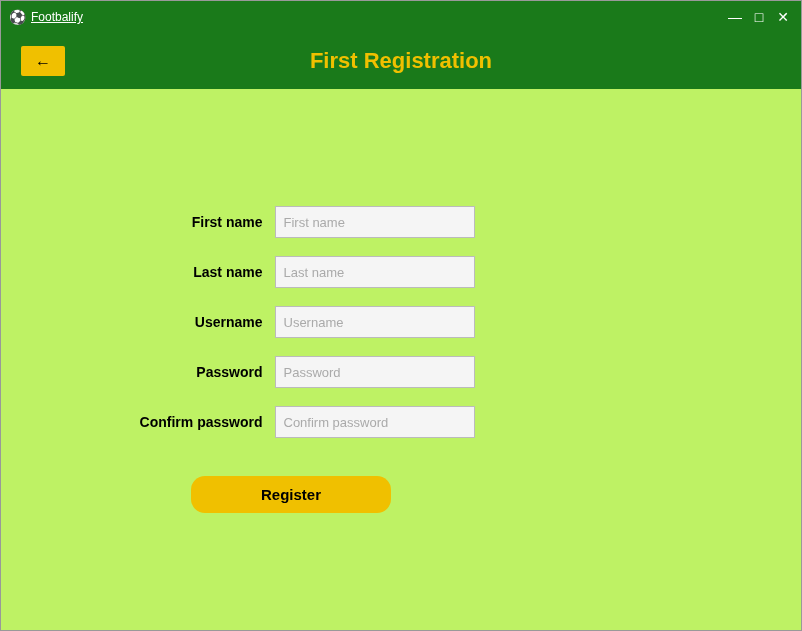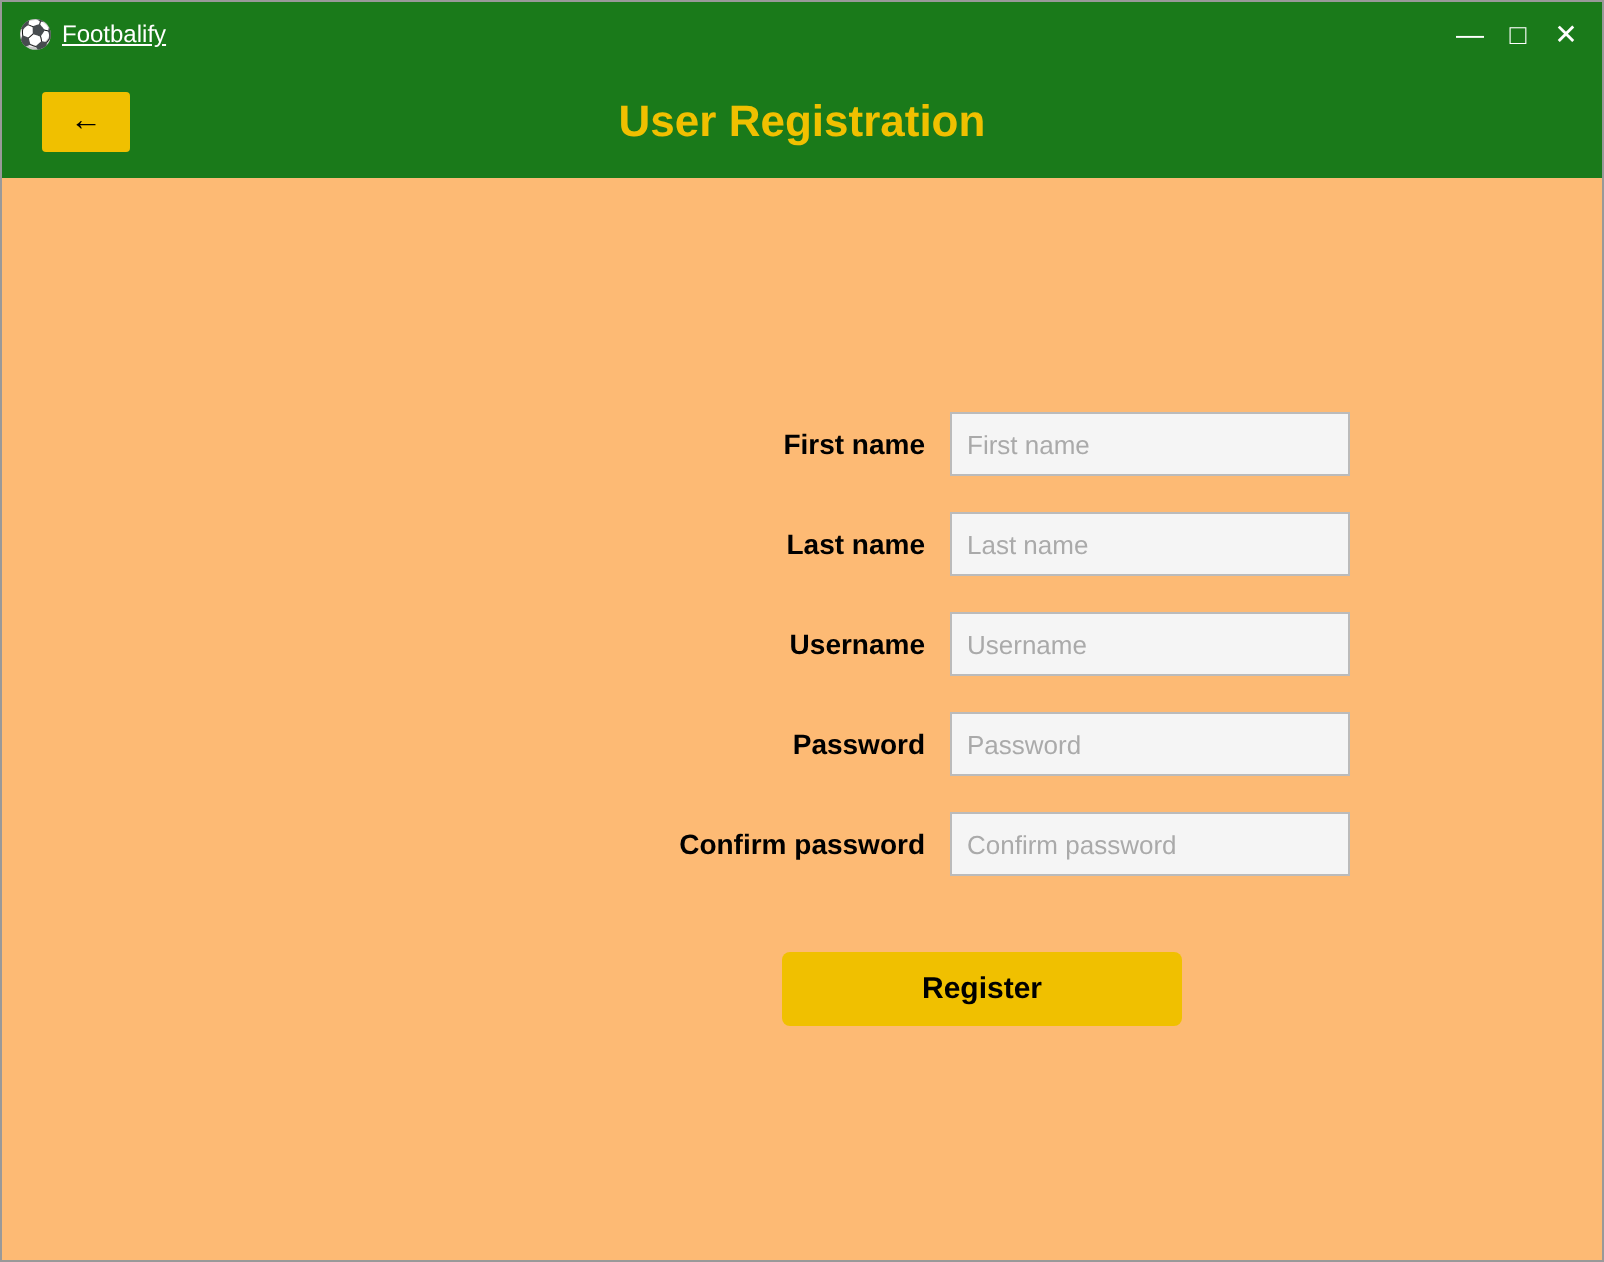--- a/index.html
+++ b/index.html
@@ -100,24 +100,23 @@
     .page-title {
       color: #f0c000;
       font-size: 22px;
       font-weight: bold;
     }
 
     .content {
       flex: 1;
       display: flex;
       flex-direction: column;
-      align-items: flex-end;
-      justify-content: center;
-      padding: 20px;
-      background: #fdba74;
+      align-items: flex-start;
+      justify-content: center;
+      background: #bef264;
     }
 
     .form-container {
       display: flex;
       flex-direction: column;
       gap: 18px;
       width: 100%;
       max-width: 580px;
       align-items: center;
     }
@@ -156,21 +155,21 @@
 
     .register-button {
       background: #f0c000;
       border: none;
       padding: 10px 60px;
       font-size: 15px;
       font-weight: bold;
       color: #000;
       cursor: pointer;
       margin-top: 20px;
-      border-radius: 4px;
+      border-radius: 14px;
       min-width: 200px;
     }
   </style>
 </head>
 <body>
 
 <div class="window">
 
   <div class="title-bar">
     <div class="title-bar-left">
@@ -179,21 +178,21 @@
     </div>
     <div class="title-bar-controls">
       <button class="title-bar-btn">—</button>
       <button class="title-bar-btn">□</button>
       <button class="title-bar-btn">✕</button>
     </div>
   </div>
 
   <div class="header">
     <button class="back-button">←</button>
-    <span class="page-title">User Registration</span>
+    <span class="page-title">First Registration</span>
   </div>
 
   <div class="content">
     <div class="form-container">
 
       <div class="form-row">
         <label class="form-label">First name</label>
         <input class="form-input" type="text" placeholder="First name" style="">
       </div>
 

